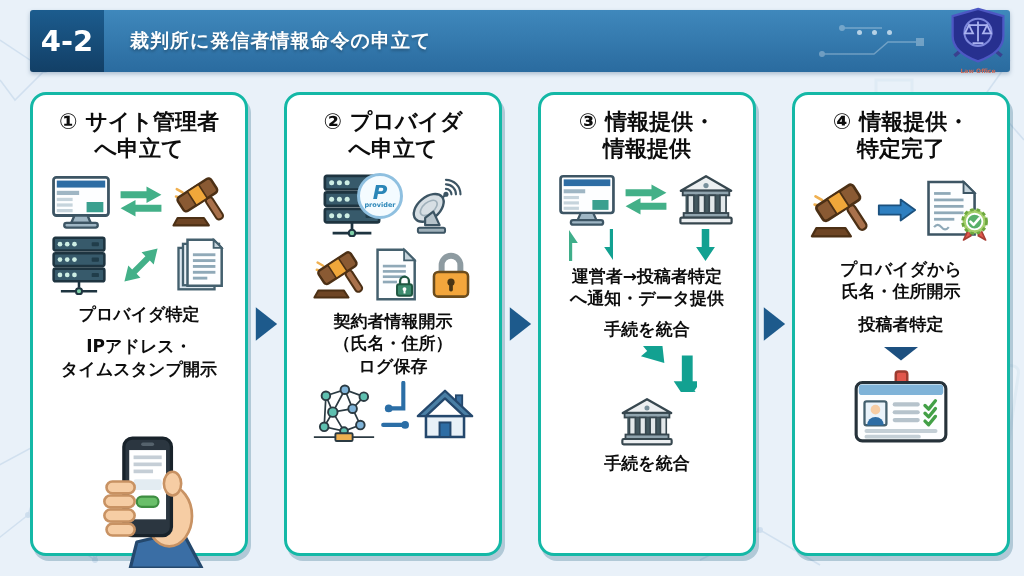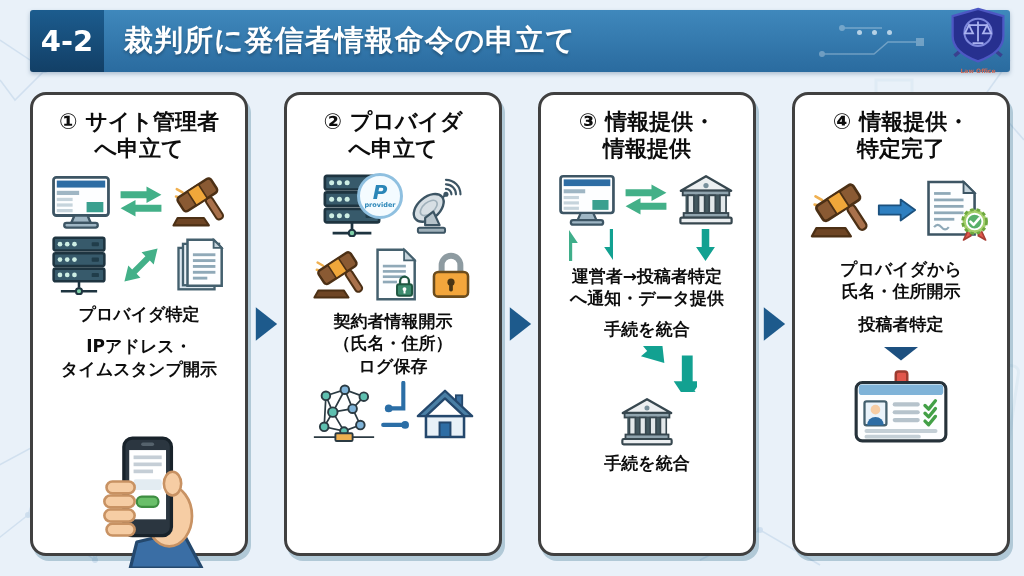--- a/index.html
+++ b/index.html
@@ -9,32 +9,32 @@
   .bgdeco{ position:absolute; inset:0; pointer-events:none; }
 
   
   .header{ position:absolute; left:30px; top:10px; width:980px; height:62px; display:flex;
            filter:drop-shadow(0 2px 2px rgba(30,70,110,.3)); z-index:2; }
   .hbadge{ width:74px; background:linear-gradient(180deg,#1c5c8e,#123f66); color:#fff;
            font-weight:bold; font-size:29px; display:flex; align-items:center; justify-content:center;
            border-radius:3px 0 0 3px; }
   .hbar{ flex:1; background:linear-gradient(180deg,#3f88bc,#2a6b9f); display:flex; align-items:center;
          border-radius:0 3px 3px 0; position:relative; }
-  .htitle{ color:#fff; font-weight:bold; font-size:29px; letter-spacing:1px;
-           text-shadow:0 2px 3px rgba(0,0,0,.28);margin-left:20px; }
+  .htitle{ color:#fff; font-weight:bold; font-size:19px; padding-left:26px; letter-spacing:1px;
+           text-shadow:0 2px 3px rgba(0,0,0,.28); }
   .hdots{ position:absolute; right:118px; top:20px; display:flex; gap:10px; opacity:.8; }
   .hdots span{ width:5px; height:5px; border-radius:50%; background:#d5e6f3; }
   .hcircuit{ position:absolute; right:8px; top:0; opacity:.3; }
   .logo{ position:absolute; right:12px; top:7px; width:68px; text-align:center; z-index:3; }
   .logo-cap{ font-size:6px; color:#c96a5a; font-weight:bold; line-height:1; margin-top:-1px; }
 
   
   .cards{ position:absolute; left:30px; top:92px; width:980px; height:464px; display:flex;
           align-items:stretch; z-index:2; }
-  .card{ flex:1 1 0; background:#fff; border:3px solid #404040; border-radius:16px;
+  .card{ flex:1 1 0; background:#fff; border:3px solid #14b8a6; border-radius:16px;
          box-shadow:3px 5px 0 rgba(32,96,128,.28); position:relative;
          display:flex; flex-direction:column; align-items:center; padding:10px 4px 8px; }
   .flow{ width:36px; flex:0 0 36px; display:flex; align-items:center; justify-content:center;
          color:#1d5a8c; }
   .card-title{ font-weight:bold; font-size:22px; line-height:1.22; text-align:center; color:#0d0d0d; margin-top:4px;}
   .irow{ display:flex; align-items:center; justify-content:center; gap:8px; }
   .cap{ font-weight:bold; font-size:17px; line-height:1.32; text-align:center; color:#0d0d0d; }
   .mt4{margin-top:4px;} .mt6{margin-top:6px;} .mt8{margin-top:8px;} .mt10{margin-top:10px;}
   .mt12{margin-top:12px;} .mt16{margin-top:16px;}
 

